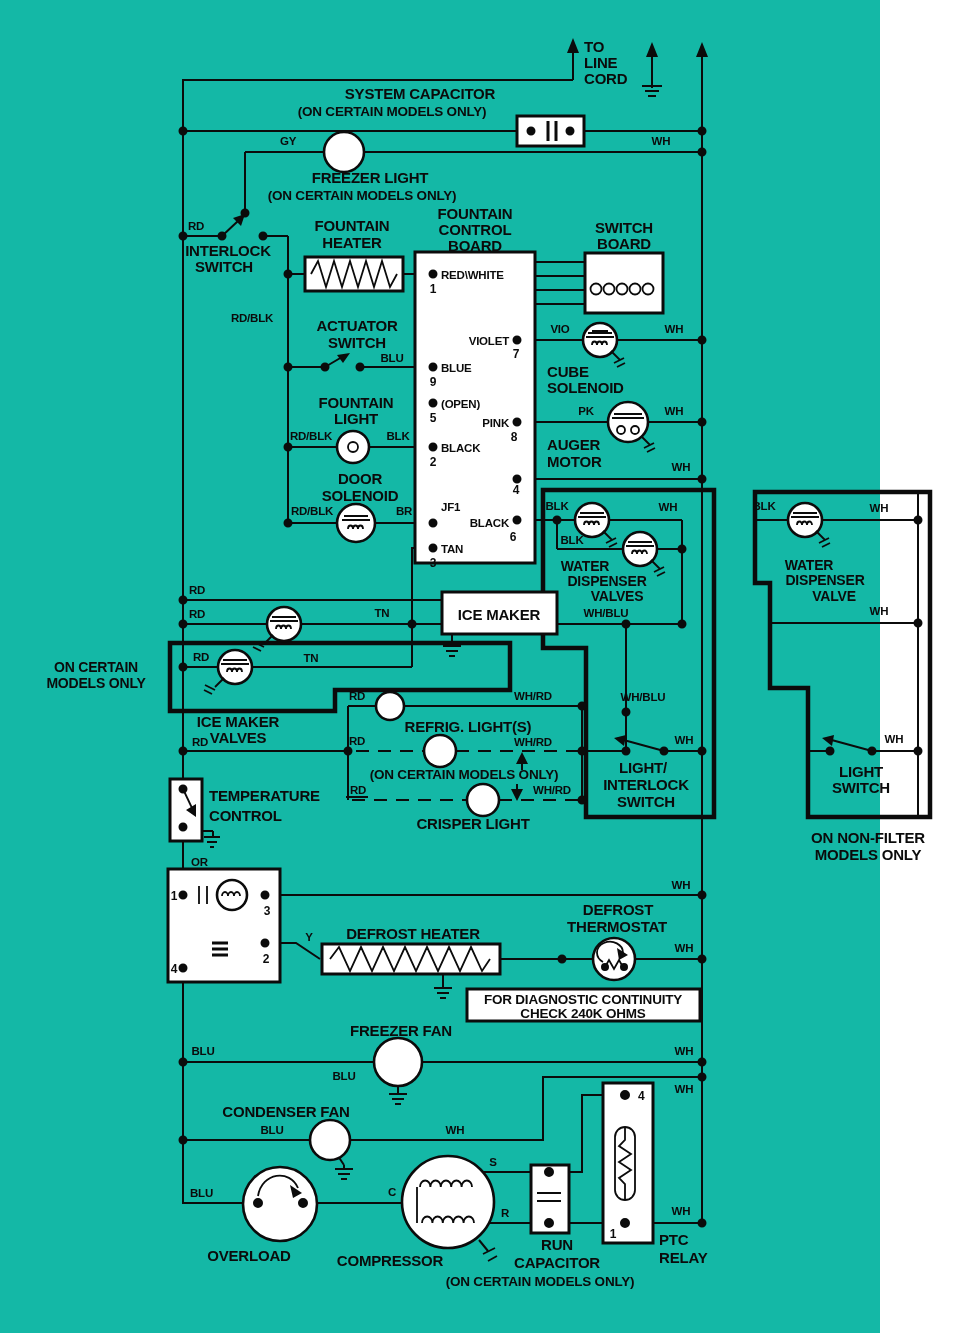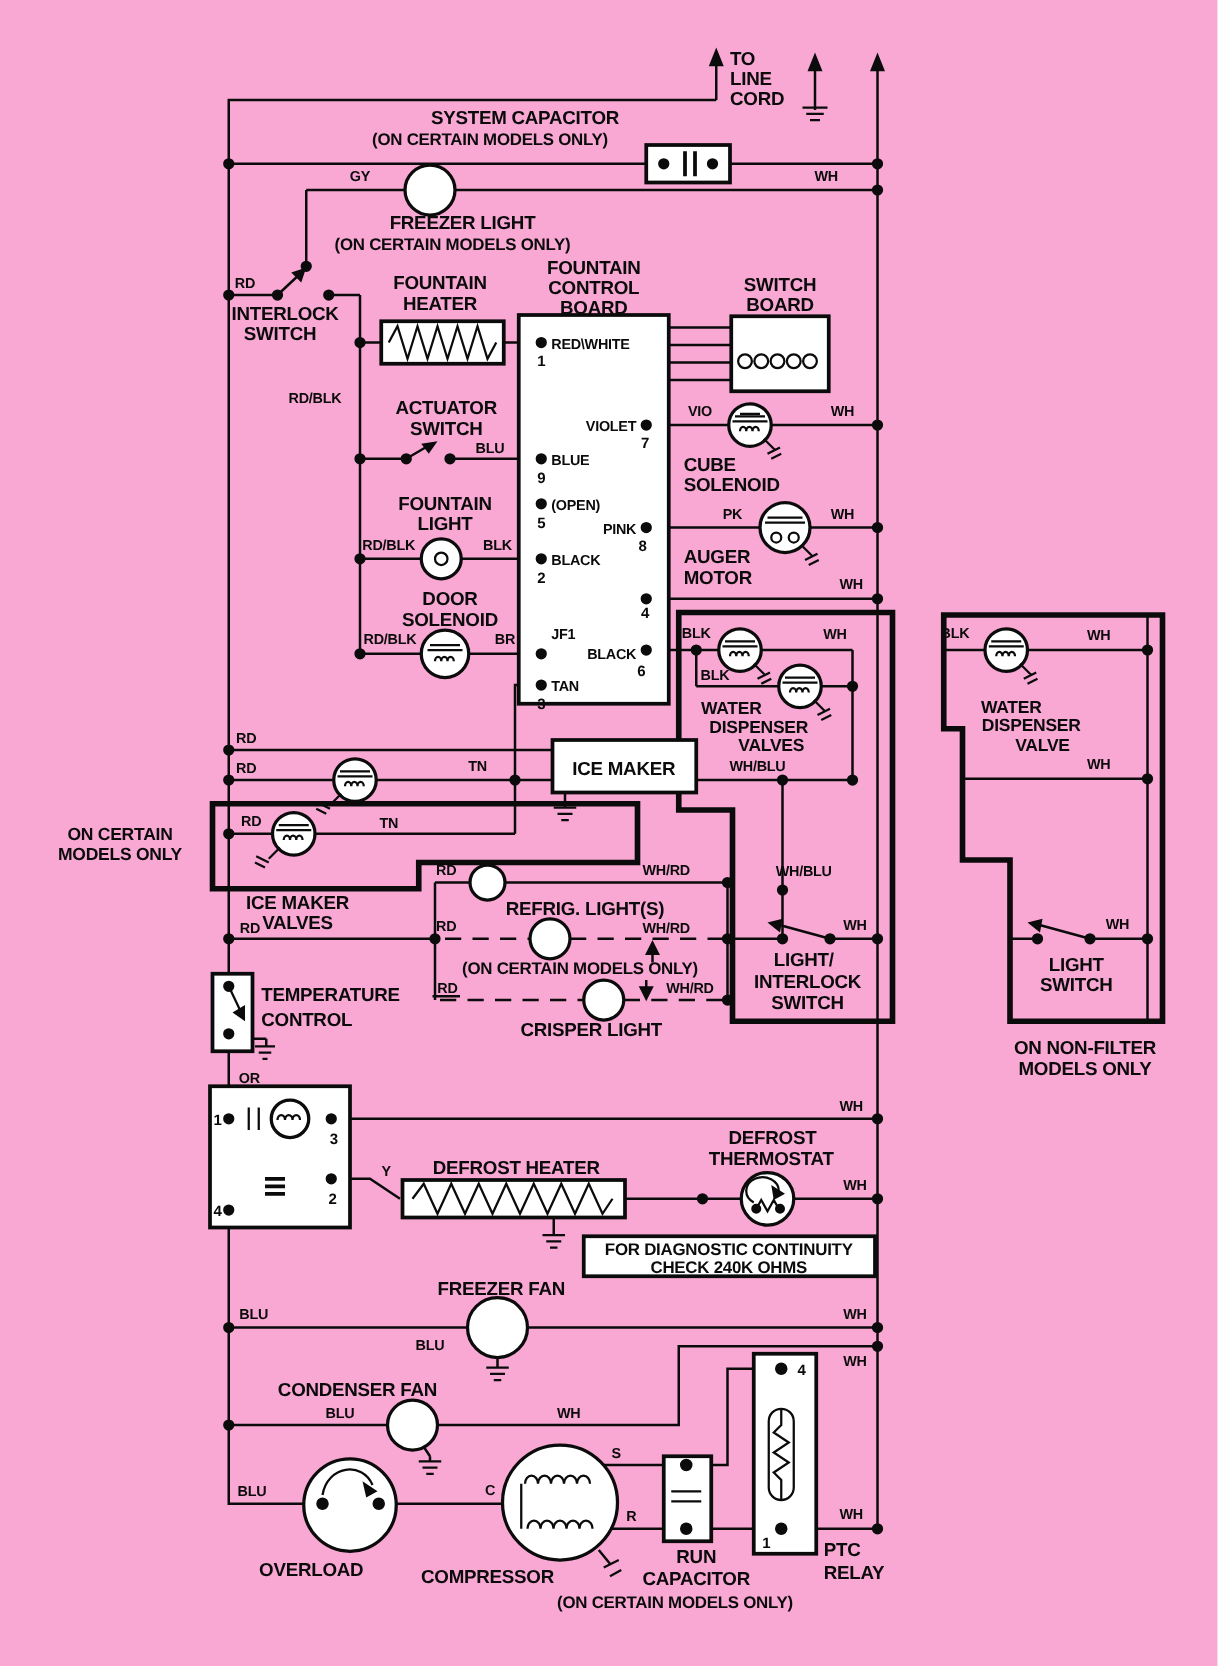--- a/index.html
+++ b/index.html
@@ -1,16 +1,16 @@
 <!DOCTYPE html>
 <html><head>
 <meta charset="utf-8">
 <style>
   html,body{margin:0;padding:0;background:#ffffff;}
-  .page{position:relative;width:974px;height:1333px;background:#f9a8d4;}
+  .page{position:relative;width:880px;height:1333px;background:#14b8a6;}
   svg{display:block}
   text{font-family:"Liberation Sans",sans-serif;font-weight:bold;fill:#0b0b0b;letter-spacing:-0.2px;}
   .lbl{font-size:15px;}
   .lbl14{font-size:14px;}
   .note{font-size:13.5px;}
   .code{font-size:11.5px;}
   .pin{font-size:12px;}
   .wire{stroke:#0b0b0b;stroke-width:2;fill:none;}
   .wired{stroke:#0b0b0b;stroke-width:2;fill:none;stroke-dasharray:13 9;}
   .box{stroke:#0b0b0b;stroke-width:3;fill:#ffffff;}

